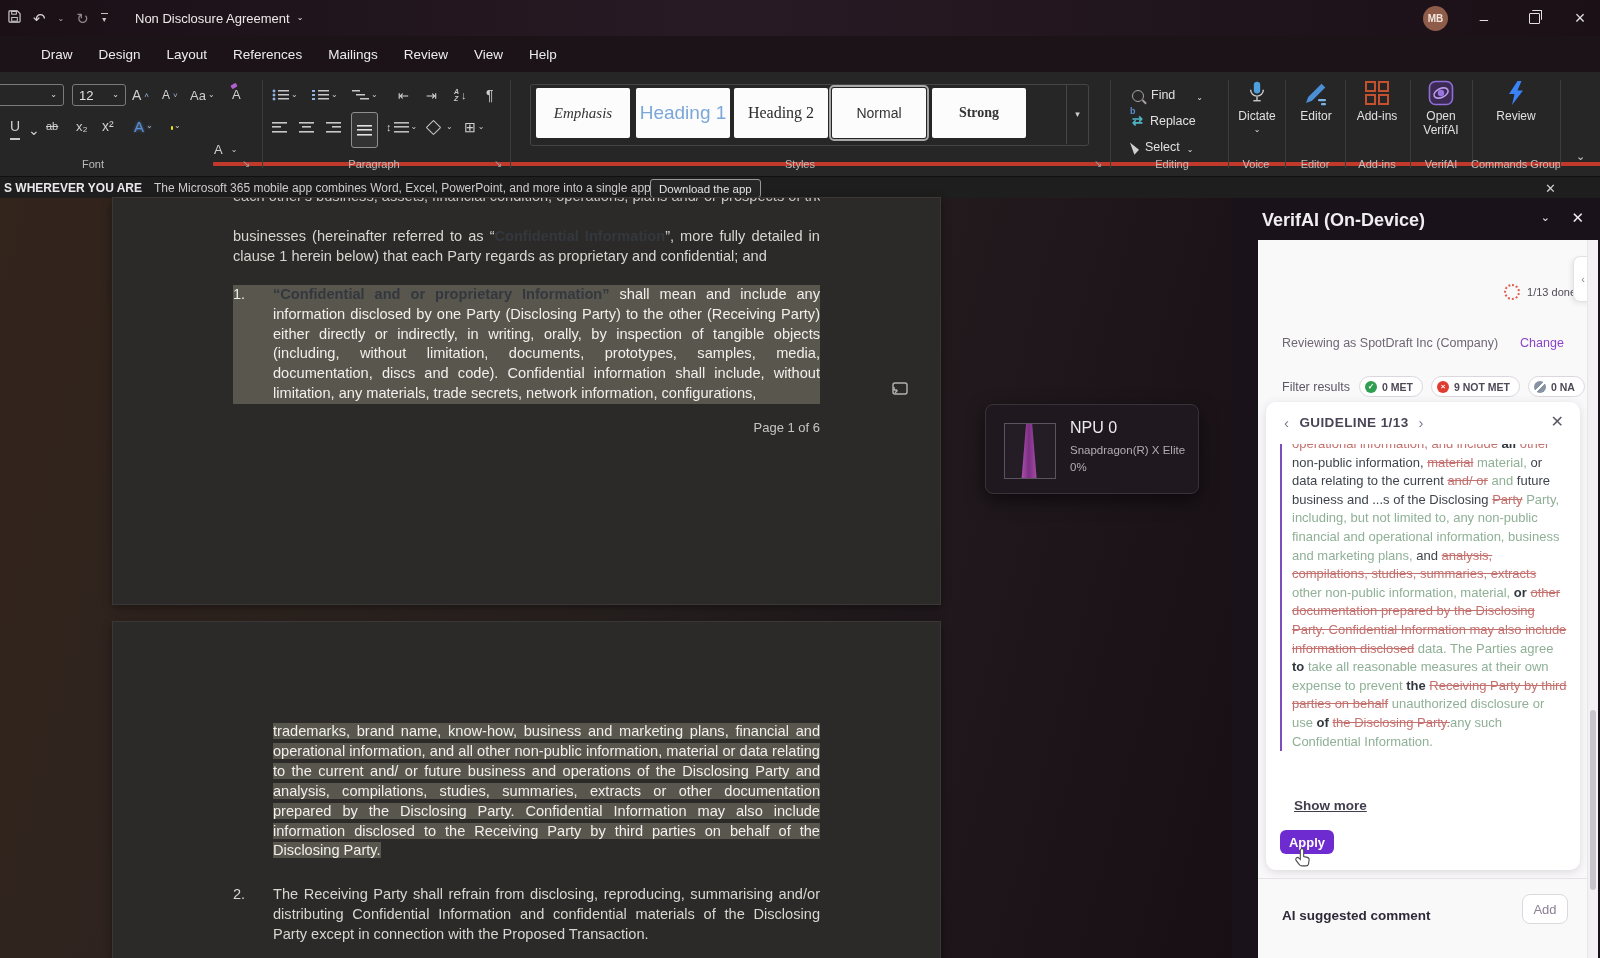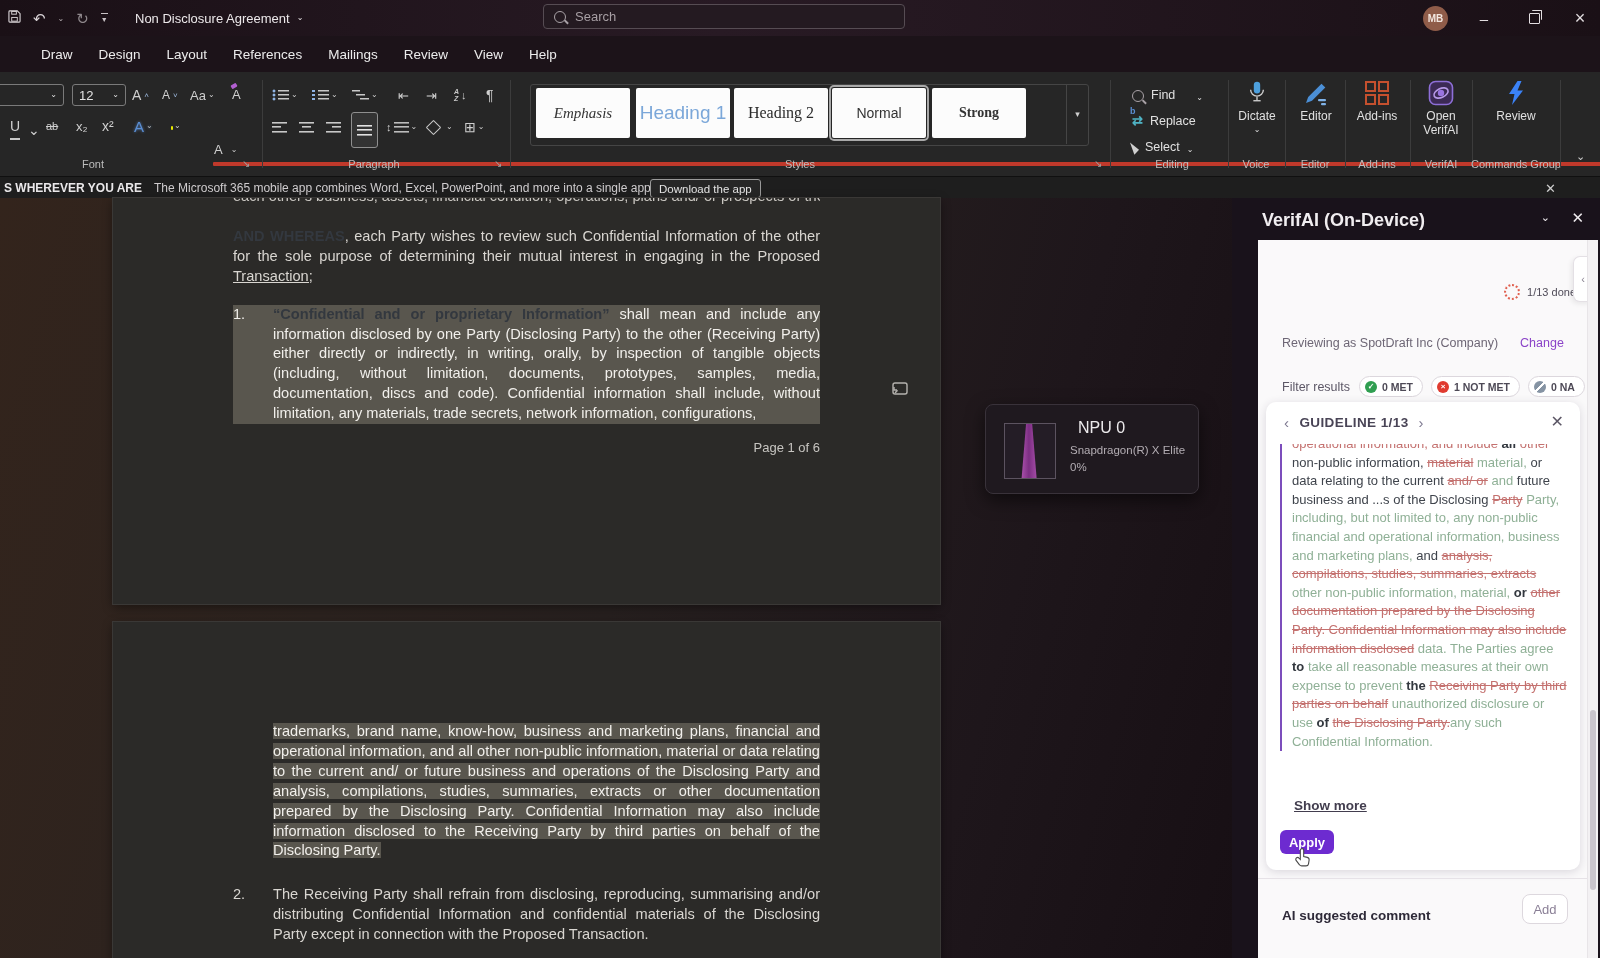--- a/index.html
+++ b/index.html
@@ -128,21 +128,21 @@
   .blk2{margin-left:40px}
   .pg-lbl{margin-top:14px;text-align:right;color:#c7c5c1;font-size:13px}
   .cmark{position:absolute;left:889px;top:183px}
 
   
   .npu{position:absolute;left:985px;top:404px;width:212px;height:88px;background:#1f191f;border:1px solid #39323a;
     border-radius:8px;box-shadow:0 6px 18px rgba(0,0,0,.55);z-index:5}
   .npu-g{position:absolute;left:18px;top:18px;width:50px;height:54px;background:#241d26;border:1px solid #5c5360}
   .npu-s{position:absolute;left:50%;top:0;bottom:0;width:22px;transform:translateX(-50%);
     background:linear-gradient(90deg,#b95cb9,#7d2f84 45%,#b95cb9);clip-path:polygon(32% 0,60% 0,80% 100%,12% 100%)}
-  .npu-t{position:absolute;left:92px;top:14px;font-size:16px;color:#eceaec}
+  .npu-t{position:absolute;left:84px;top:14px;font-size:16px;color:#eceaec}
   .npu-c{position:absolute;left:84px;top:39px;font-size:11.5px;color:#b3adb3}
   .npu-u{position:absolute;left:84px;top:56px;font-size:11.5px;color:#b3adb3}
 
   
   .panel{position:absolute;left:1232px;top:198px;right:0;bottom:0;background:#19121b;z-index:6}
   .p-head{position:absolute;left:0;top:0;right:0;height:42px;color:#f0edf0}
   .p-head .t{position:absolute;left:30px;top:12px;font-size:18px;font-weight:700}
   .p-head .c1{position:absolute;right:50px;top:13px;font-size:11px}
   .p-head .c2{position:absolute;right:16px;top:11px;font-size:15px}
   .pcard{position:absolute;left:26px;top:42px;right:2px;bottom:0;background:#faf9fa}
@@ -199,24 +199,20 @@
       </span>
       <span class="gl">↶</span>
       <span class="minichev">⌄</span>
       <span class="gl dim">↻</span>
       <span class="qat-more">▼</span>
     </div>
     <div class="doctitle">
       <span>Non Disclosure Agreement</span>
       <span class="chev">⌄</span>
     </div>
-    <div class="searchbox">
-      <span class="mag"></span>
-      <span>Search</span>
-    </div>
     <div class="avatar">MB</div>
     <span class="win w-min">–</span>
     <span class="win w-res">
         <i class="res-ic"></i>
       </span>
     <span class="win w-close">×</span>
   </div>
 
   <div class="tabrow">
     <div class="tabs">
@@ -448,21 +444,21 @@
   <div class="notice">
     <span class="n-prefix">S WHEREVER YOU ARE</span>
     <span class="n-msg">The Microsoft 365 mobile app combines Word, Excel, PowerPoint, and more into a single app.</span>
     <span class="dl-btn">Download the app</span>
     <span class="n-close">✕</span>
   </div>
 
   <div class="canvas">
     <div class="page page1">
       <div class="clipline">each other's business, assets, financial condition, operations, plans and/ or prospects of their</div>
-      <div class="para"><span class="seg-b">AND WHEREAS</span><span>, each Party wishes to review such Confidential Information of the other for the sole purpose of determining their mutual interest in engaging in the Proposed </span><span style="text-decoration: underline;">Transaction;</span></div>
+      <div class="para"><span>businesses (hereinafter referred to as “</span><span class="seg-b">Confidential Information</span><span>”, more fully detailed in clause 1 herein below) that each Party regards as proprietary and confidential; and</span></div>
       <div class="item hl">
         <span class="num">1.</span>
         <span><span class="seg-b">“Confidential and or proprietary Information”</span><span> shall mean and include any information disclosed by one Party (Disclosing Party) to the other (Receiving Party) either directly or indirectly, in writing, orally, by inspection of tangible objects (including, without limitation, documents, prototypes, samples, media, documentation, discs and code). Confidential information shall include, without limitation, any materials, trade secrets, network information, configurations,</span></span>
       </div>
       <div class="pg-lbl">Page 1 of 6</div>
     </div>
     <div class="page page2">
       <div class="blk2"><span class="hl"><span>trademarks, brand name, know-how, business and marketing plans, financial and operational information, and all other non-public information, material or data relating to the current and/ or future business and operations of the Disclosing Party and analysis, compilations, studies, summaries, extracts or other documentation prepared by the Disclosing Party. Confidential Information may also include information disclosed to the Receiving Party by third parties on behalf of the Disclosing Party.</span></span></div>
       <div class="item" style="margin-top:24px">
         <span class="num">2.</span>
@@ -505,21 +501,21 @@
       </div>
       <div class="frow">
         <span>Filter results</span>
         <span style="display:flex;gap:8px">
             <span class="pill p-met">
               <span class="dot">✓</span>
               <span>0 MET</span>
             </span>
             <span class="pill p-notmet">
               <span class="dot">×</span>
-              <span>1 NOT MET</span>
+              <span>9 NOT MET</span>
             </span>
             <span class="pill p-na">
               <span class="dot"></span>
               <span>0 NA</span>
             </span>
           </span>
       </div>
 
       <div class="gcard">
         <div class="gnav">

